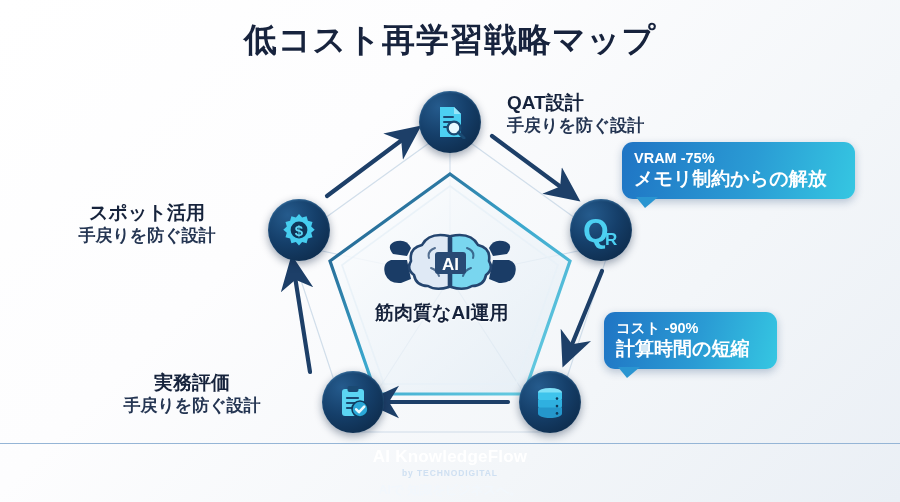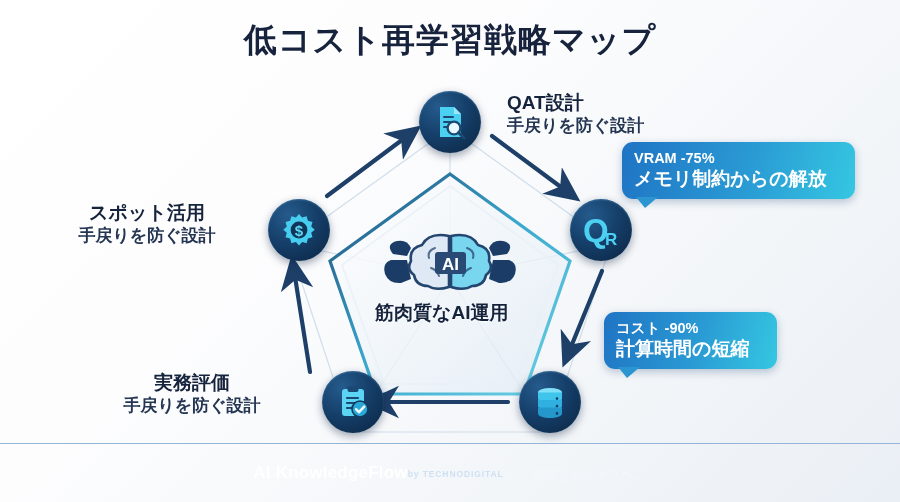--- a/index.html
+++ b/index.html
@@ -60,21 +60,21 @@
     content:"";position:absolute;bottom:-9px;left:14px;
     width:0;height:0;border-left:9px solid transparent;border-right:13px solid transparent;
     border-top:11px solid #2a95d1;
   }
 
   
   #footer{
     position:absolute;left:0;top:443px;width:900px;height:59px;
     background:linear-gradient(100deg,#122murky 0%,#16294f 0%,#1b3560 40%,#23548c 100%);
     border-top:1px solid #95b5d6;
-    display:flex;flex-direction:row;align-items:center;justify-content:center;
+    display:flex;flex-direction:column;align-items:center;justify-content:center;
   }
   #f-brand{font-size:17px;font-weight:bold;color:#ffffff;letter-spacing:.2px;line-height:1.1;}
   #f-by{font-size:8.5px;font-weight:bold;color:#cfe0f2;letter-spacing:.9px;margin-top:1px;}
   #f-tag{font-size:12.5px;font-weight:bold;color:#f2f7fc;margin-top:4px;}
 </style>
 </head>
 <body>
 
 <div id="stage">
 

